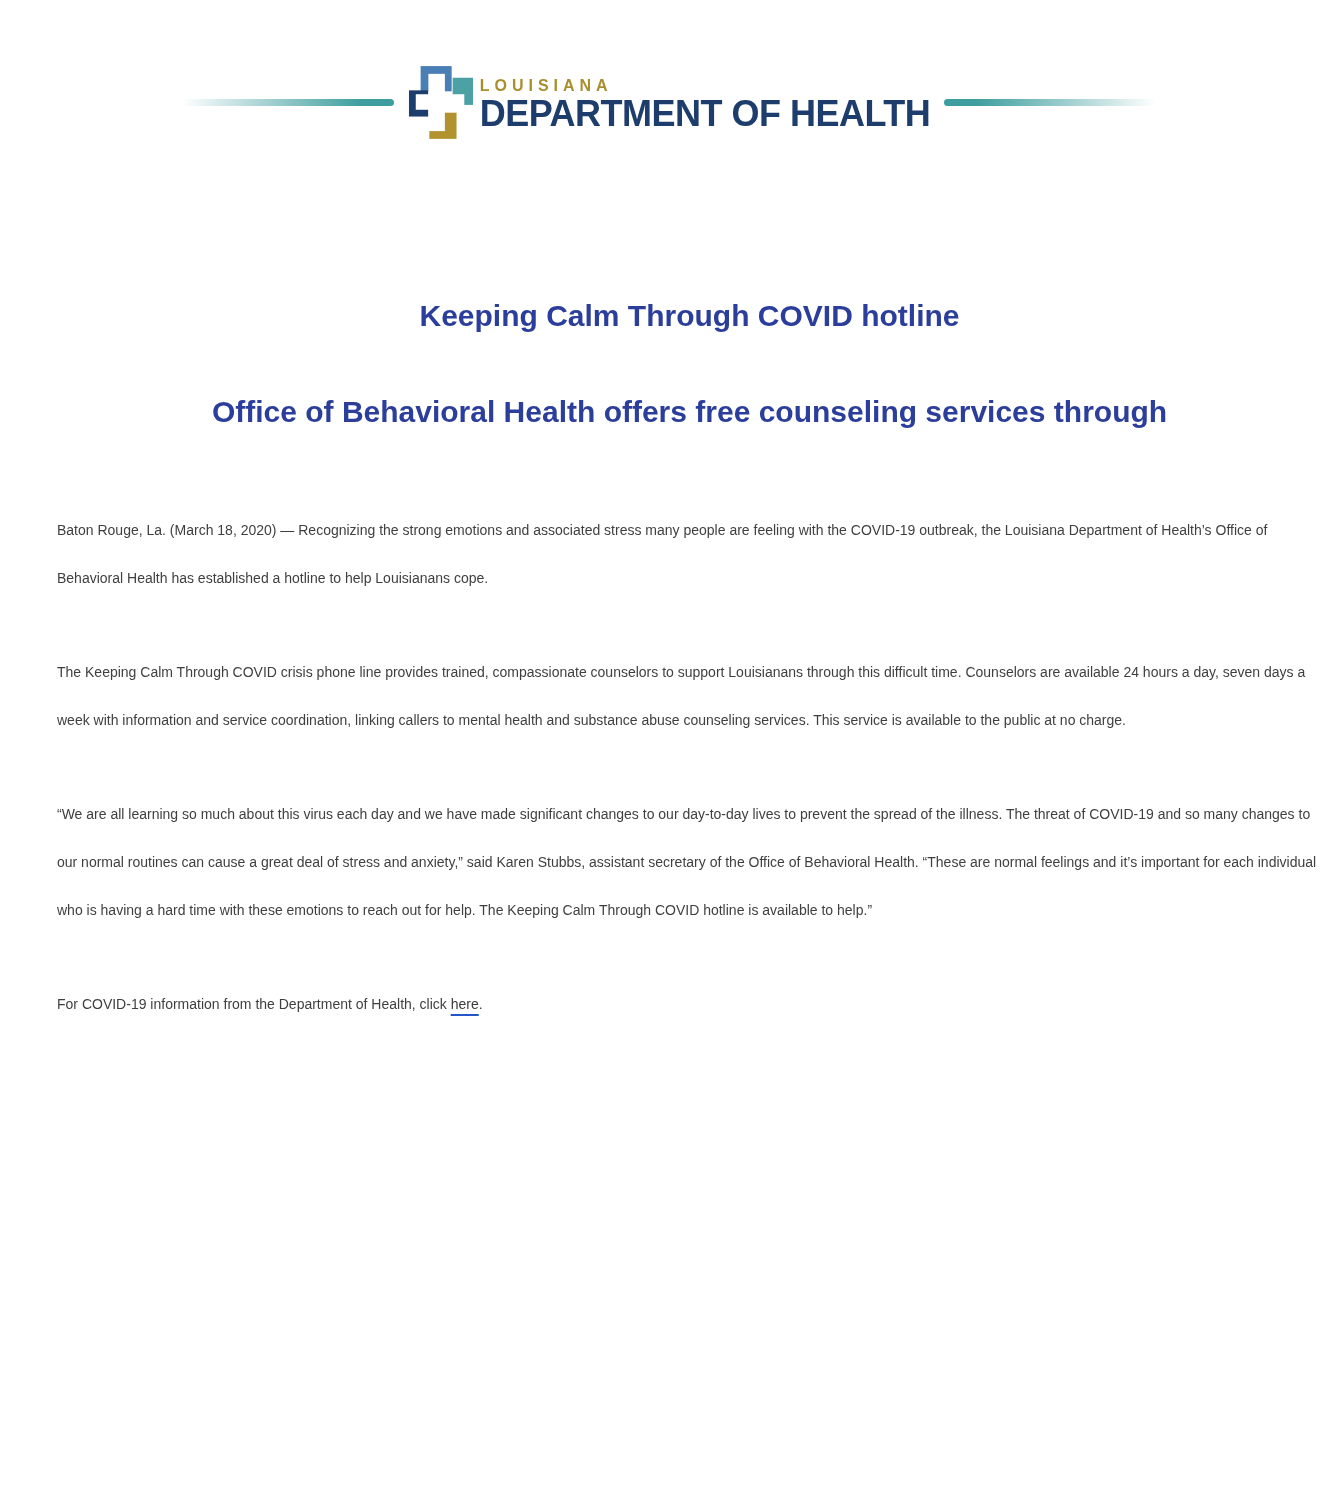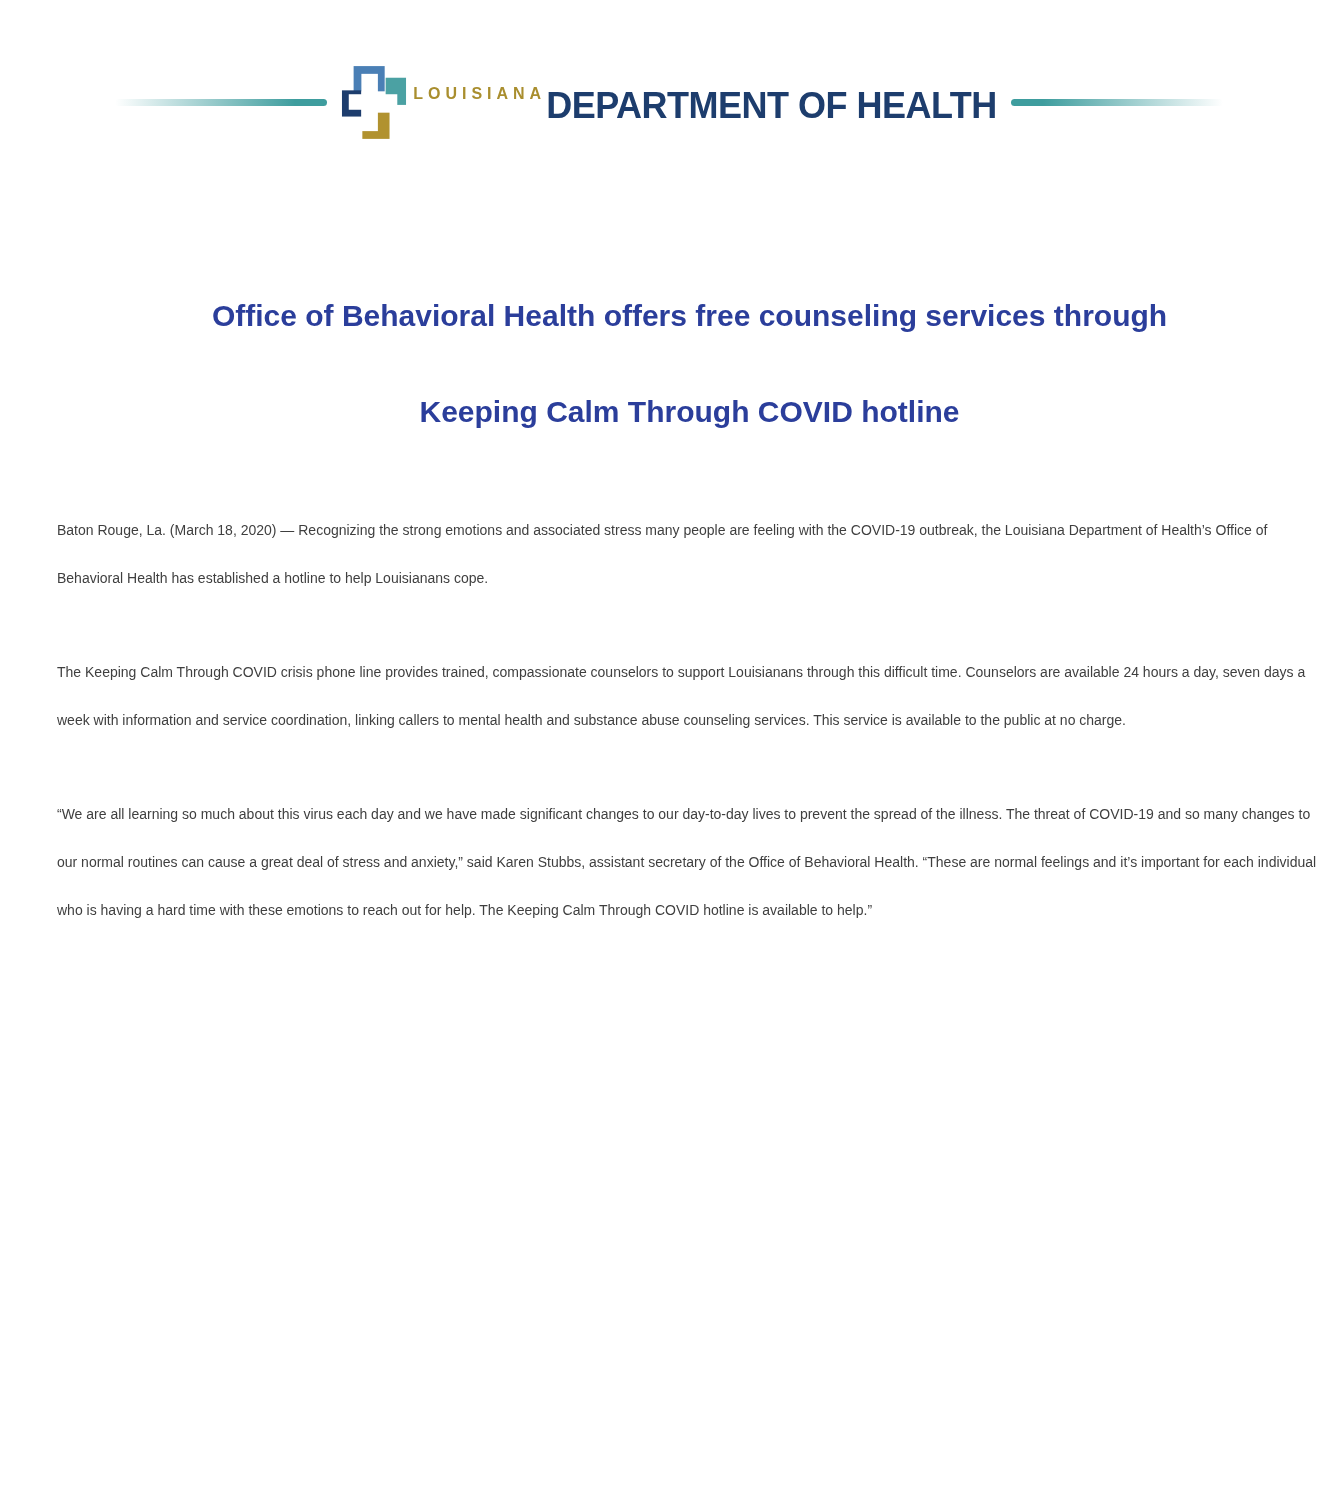--- a/index.html
+++ b/index.html
@@ -23,21 +23,21 @@
   }
   .rule {
     width: 212px;
     height: 7px;
     border-radius: 4px;
   }
   .rule-left  { background: linear-gradient(to right, rgba(62,157,158,0), #3e9d9e 85%); }
   .rule-right { background: linear-gradient(to left,  rgba(62,157,158,0), #3e9d9e 85%); }
   .logo { display: flex; align-items: center; }
   .logo-cross { width: 66px; height: 78px; margin-right: 6px; flex: none; }
-  .logo-text { display: flex; justify-content: center; padding-top: 6px; }
+  .logo-text { display: flex; flex-direction: column; justify-content: center; padding-top: 6px; }
   .brand-top {
     color: #a98e2e;
     font-weight: bold;
     font-size: 16px;
     letter-spacing: 5px;
     line-height: 1;
   }
   .brand-bottom {
     color: #1d3d6d;
     font-weight: bold;
@@ -100,27 +100,28 @@
       </svg>
       <div class="logo-text">
         <div class="brand-top">LOUISIANA</div>
         <div class="brand-bottom">DEPARTMENT OF HEALTH</div>
       </div>
     </div>
     <div class="rule rule-right"></div>
   </header>
 
   <h1 class="headline">
+    <span class="headline-line">Keeping Calm Through COVID hotline</span>
     <span class="headline-line">Office of Behavioral Health offers free counseling services through</span>
-    <span class="headline-line">Keeping Calm Through COVID hotline</span>
   </h1>
 
   <main class="article">
     <p>Baton Rouge, La. (March 18, 2020) — Recognizing the strong emotions and associated stress many people are feeling with the COVID-19 outbreak, the Louisiana Department of Health’s Office of Behavioral Health has established a hotline to help Louisianans cope.</p>
 
     <p>The Keeping Calm Through COVID crisis phone line provides trained, compassionate counselors to support Louisianans through this difficult time. Counselors are available 24 hours a day, seven days a week with information and service coordination, linking callers to mental health and substance abuse counseling services. This service is available to the public at no charge.</p>
 
     <p>“We are all learning so much about this virus each day and we have made significant changes to our day-to-day lives to prevent the spread of the illness. The threat of COVID-19 and so many changes to our normal routines can cause a great deal of stress and anxiety,” said Karen Stubbs, assistant secretary of the Office of Behavioral Health. “These are normal feelings and it’s important for each individual who is having a hard time with these emotions to reach out for help. The Keeping Calm Through COVID hotline is available to help.”</p>
 
 
+    <p><span>For COVID-19 information from the Department of Health, click </span><a href="#" class="link">here</a><span>.</span></p>
   </main>
 
 </div>
 
 </body></html>

